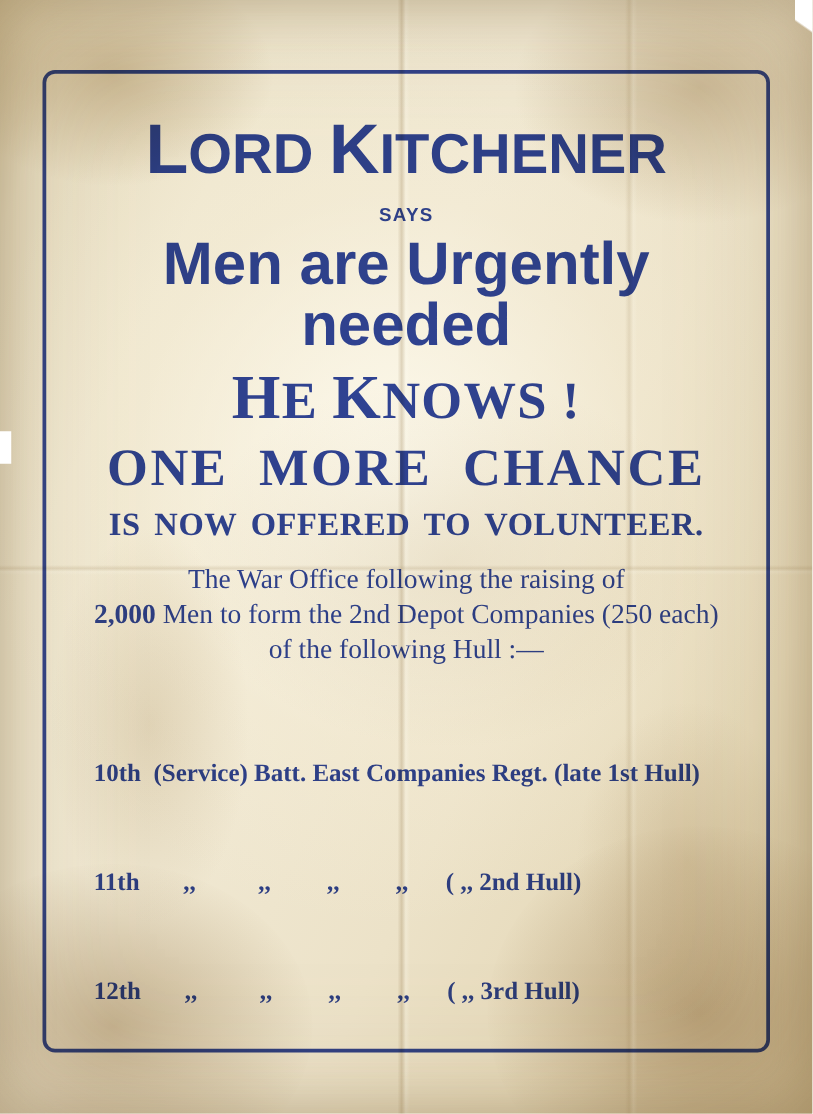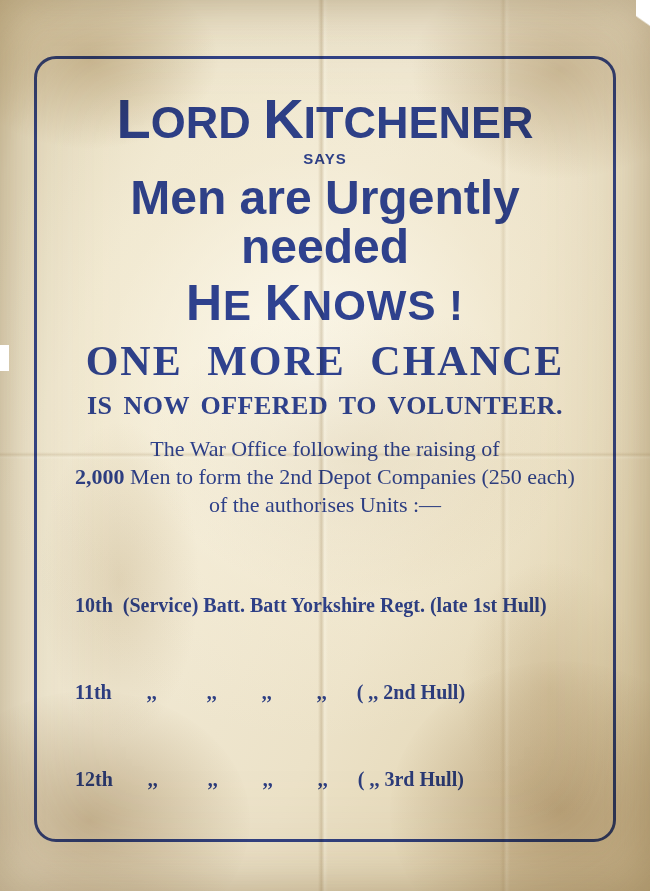--- a/index.html
+++ b/index.html
@@ -85,21 +85,21 @@
   }
 
   
   #ink {
     position: absolute;
     left: 34px;
     top: 56px;
     width: 582px;
     height: 786px;
     border: 3px solid #20379c;
-    border-radius: 22px;
+    border-radius: 10px;
     box-sizing: border-box;
     color: #20379c;
     text-align: center;
     padding: 10px 16px 0 16px;
     mix-blend-mode: multiply;
     opacity: 0.93;
   }
 
   .line { display: block; }
 
@@ -111,38 +111,38 @@
     margin-top: 22px;
     line-height: 1;
     white-space: nowrap;
   }
   .headline1 .cap { font-size: 56px; }
   .says {
     font-family: "Liberation Sans", sans-serif;
     font-weight: bold;
     font-size: 15px;
     letter-spacing: 1px;
-    margin-top: 3px;
+    margin-top: 17px;
   }
   .headline2 {
     font-family: "Liberation Sans", sans-serif;
     font-weight: bold;
     font-size: 48px;
     margin-top: 7px;
     line-height: 1.02;
   }
   .andword {
     font-family: "Liberation Sans", sans-serif;
     font-weight: bold;
     font-size: 16px;
     letter-spacing: 1px;
     margin-top: 4px;
   }
   .headline3 {
-    font-family: Liberation Sans, sans-serif;
+    font-family: Liberation Serif, serif;
     font-weight: bold;
     font-size: 42px;
     letter-spacing: 1px;
     margin-top: 6px;
     line-height: 1;
     text-align: center;
   }
   .headline3 .cap { font-size: 50px; }
 
   .onemore {
@@ -212,25 +212,25 @@
     <div class="headline3 line">
       <span class="cap">H</span><span>E </span><span class="cap">K</span><span>NOWS !</span>
     </div>
 
     <div class="onemore line">ONE  MORE  CHANCE</div>
     <div class="offered line">IS NOW OFFERED TO VOLUNTEER.</div>
 
     <div class="body-p">
       <span class="line">The War Office following the raising of</span>
       <span class="line"><span class="b">2,000</span><span> Men to form the 2nd Depot Companies (250 each)</span></span>
-      <span class="line">of the authorises Units :—</span>
+      <span class="line">of the following Hull :—</span>
     </div>
 
     <div class="units">
-      <div>10th  (Service) Batt. Batt Yorkshire Regt. (late 1st Hull)</div>
+      <div>10th  (Service) Batt. East Companies Regt. (late 1st Hull)</div>
       <div>11th       ,,          ,,         ,,         ,,      ( ,, 2nd Hull)</div>
       <div>12th       ,,          ,,         ,,         ,,      ( ,, 3rd Hull)</div>
     </div>
 
   </div>
 
   <div class="edge"></div>
   <div class="nick"></div>
   <div class="nick2"></div>
 </div>

